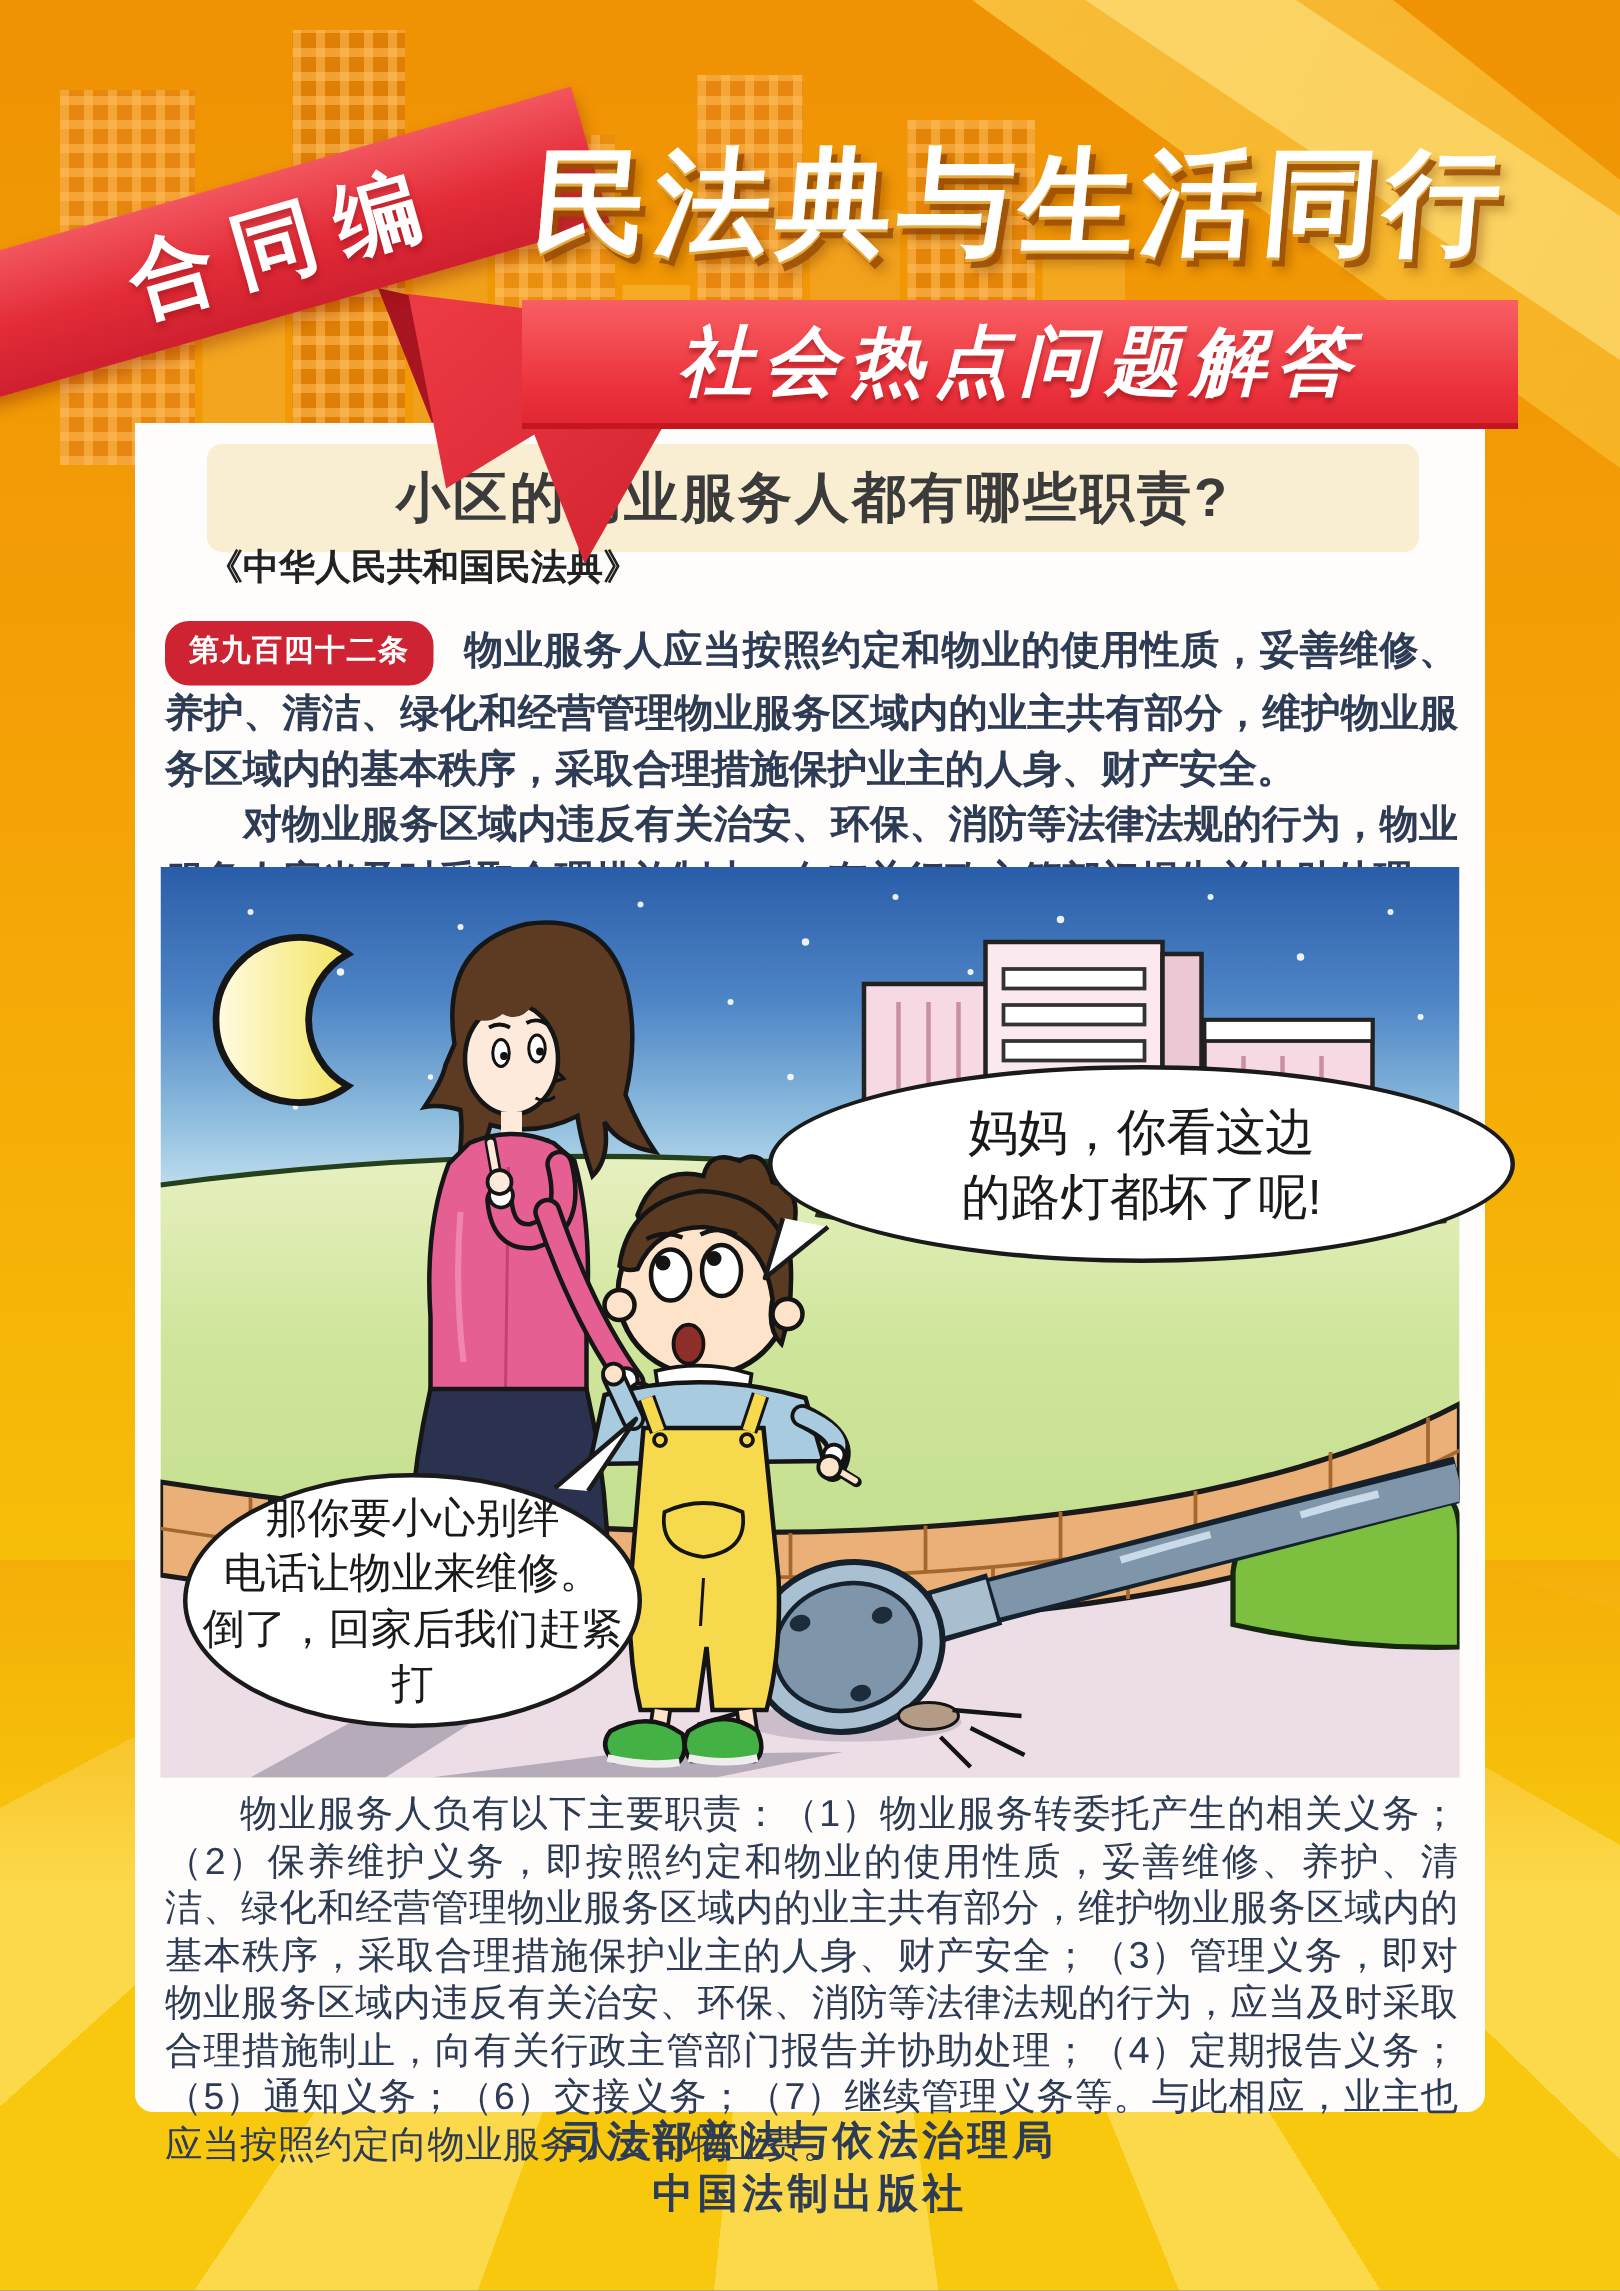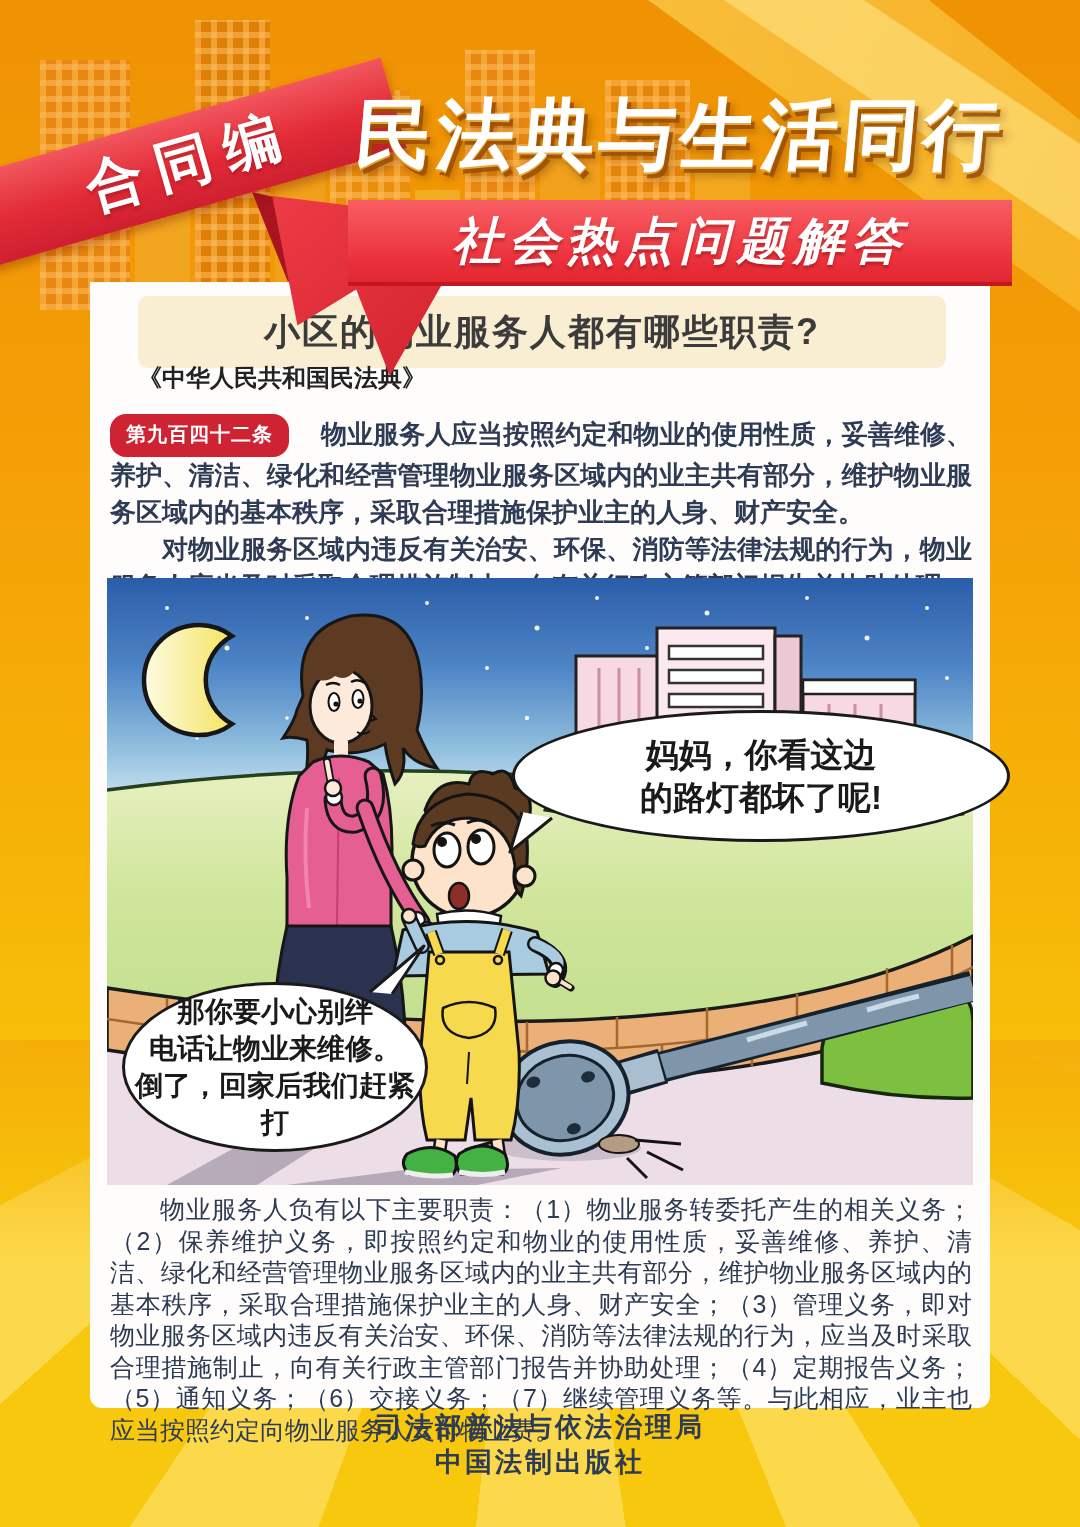--- a/index.html
+++ b/index.html
@@ -49,27 +49,27 @@
     background:#fefdfb;border-radius:0 0 12px 12px;}
   .q-box{position:absolute;left:48px;top:14px;width:808px;height:72px;background:#f9edd2;
     border-radius:10px;display:flex;align-items:center;justify-content:center;}
   .q-box span{font-size:36px;font-weight:800;color:#3b3b3b;letter-spacing:2px;}
   .law-source{position:absolute;left:20px;top:80px;font-size:24px;font-weight:800;color:#222;margin-left:28px;}
   .law-block{position:absolute;left:20px;top:132px;width:862px;color:#2e3b55;
     font-size:26px;font-weight:600;line-height:37px;text-align:justify;}
   .law-block p{margin:0;}
   .law-block p.p2{text-indent:2em;}
   .badge{display:inline-block;background:#cd2332;color:#fff;font-size:20px;font-weight:700;
-    padding:2px 16px 4px;border-radius:16px;margin-right:32px;vertical-align:2px;letter-spacing:1px;}
+    padding:2px 16px 4px;border-radius:16px;margin-right:20px;vertical-align:2px;letter-spacing:1px;}
   
   .cartoon{position:absolute;left:17px;top:296px;width:866px;height:607px;}
   .cartoon svg{position:absolute;left:0;top:0;}
   .bubble{position:absolute;background:#fff;border:3px solid #1a1a1a;border-radius:50%;
     display:flex;flex-direction:column;align-items:center;justify-content:center;z-index:3;
-    color:#1a1a1a;font-weight:700;text-align:center;}
+    color:#1a1a1a;font-weight:400;text-align:center;}
   .bubble-child{left:405px;top:132px;width:492px;height:126px;font-size:33px;line-height:43px;}
   .bubble-mother{left:15px;top:404px;width:300px;height:164px;font-size:28px;line-height:37px;}
   .tail{position:absolute;z-index:4;}
   
   .answer{position:absolute;left:20px;top:912px;width:862px;color:#2e3b55;font-size:25px;
     font-weight:500;line-height:31.5px;text-indent:2em;text-align:justify;margin:0;}
   .footer{position:absolute;left:0;top:1410px;width:1080px;z-index:2;text-align:center;
     color:#2d3c56;font-size:27px;font-weight:800;line-height:35px;letter-spacing:3px;}
 </style>
 </head>

